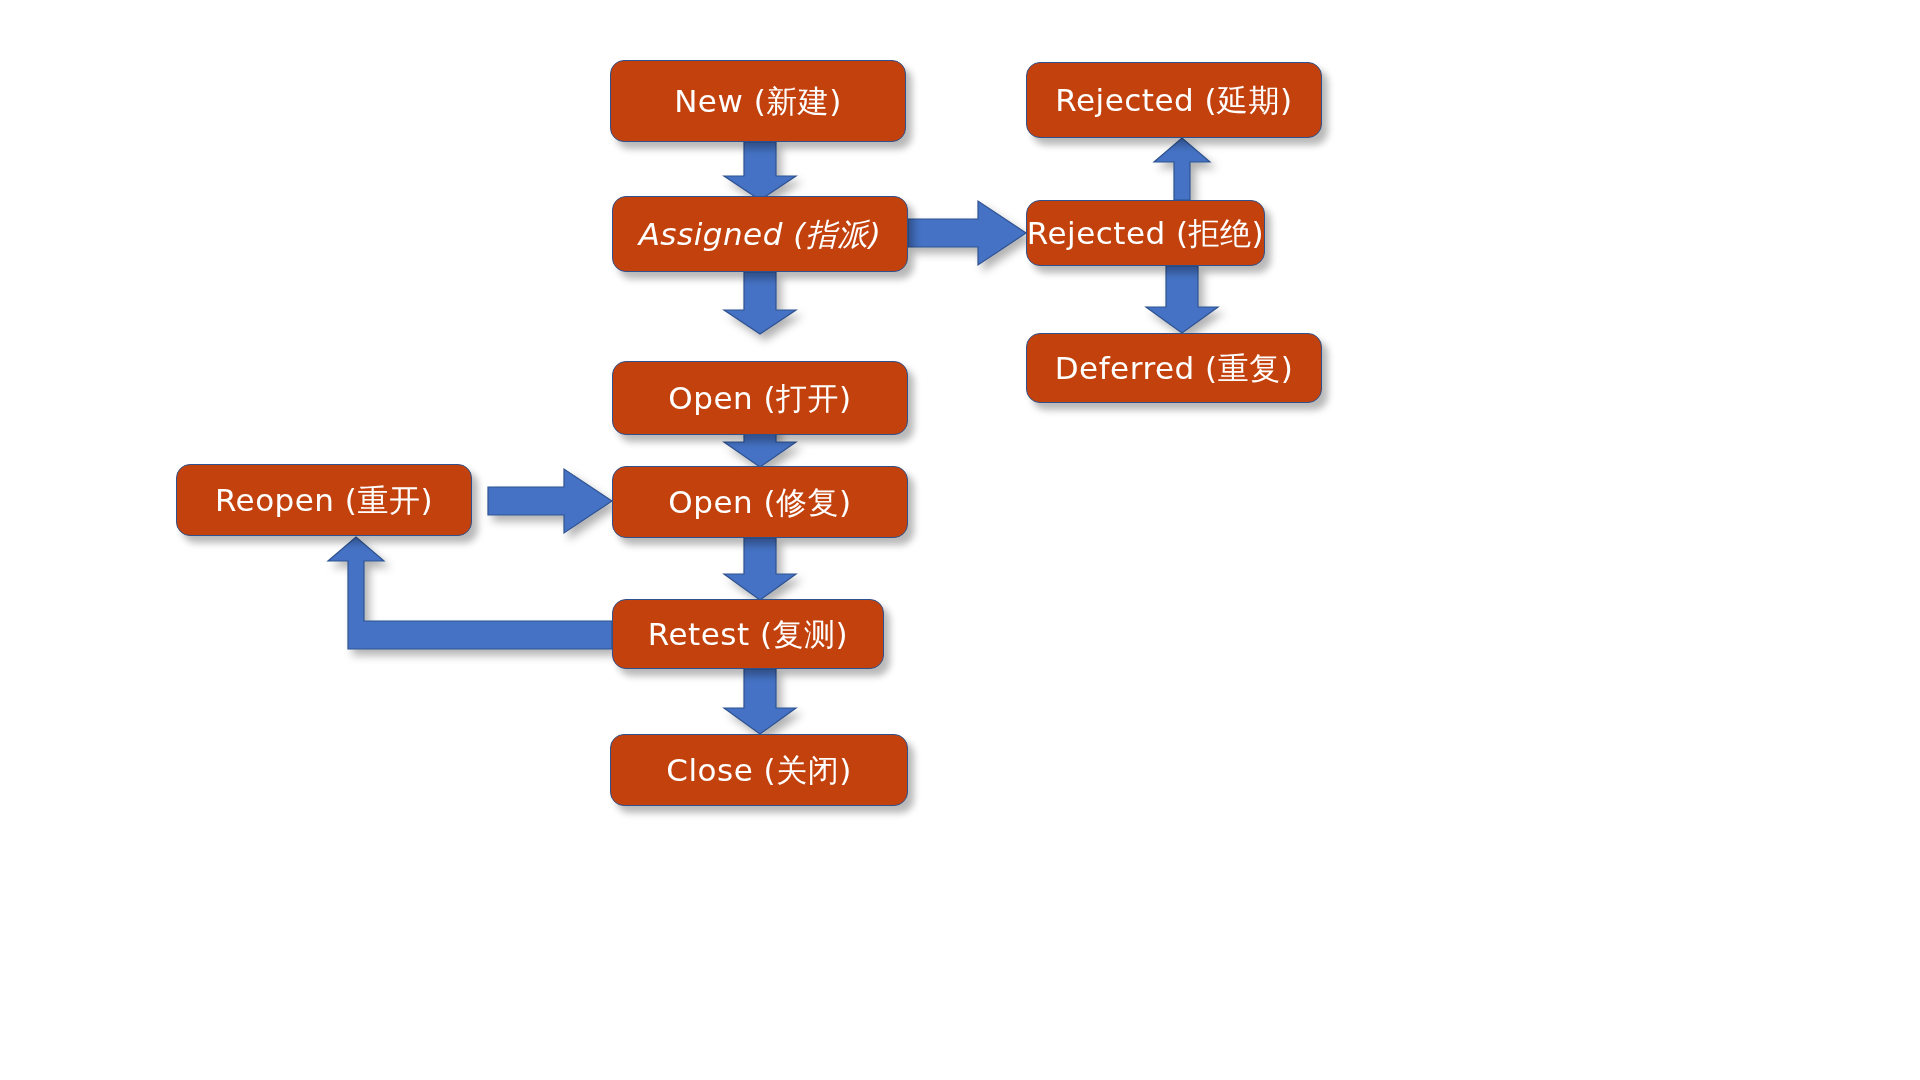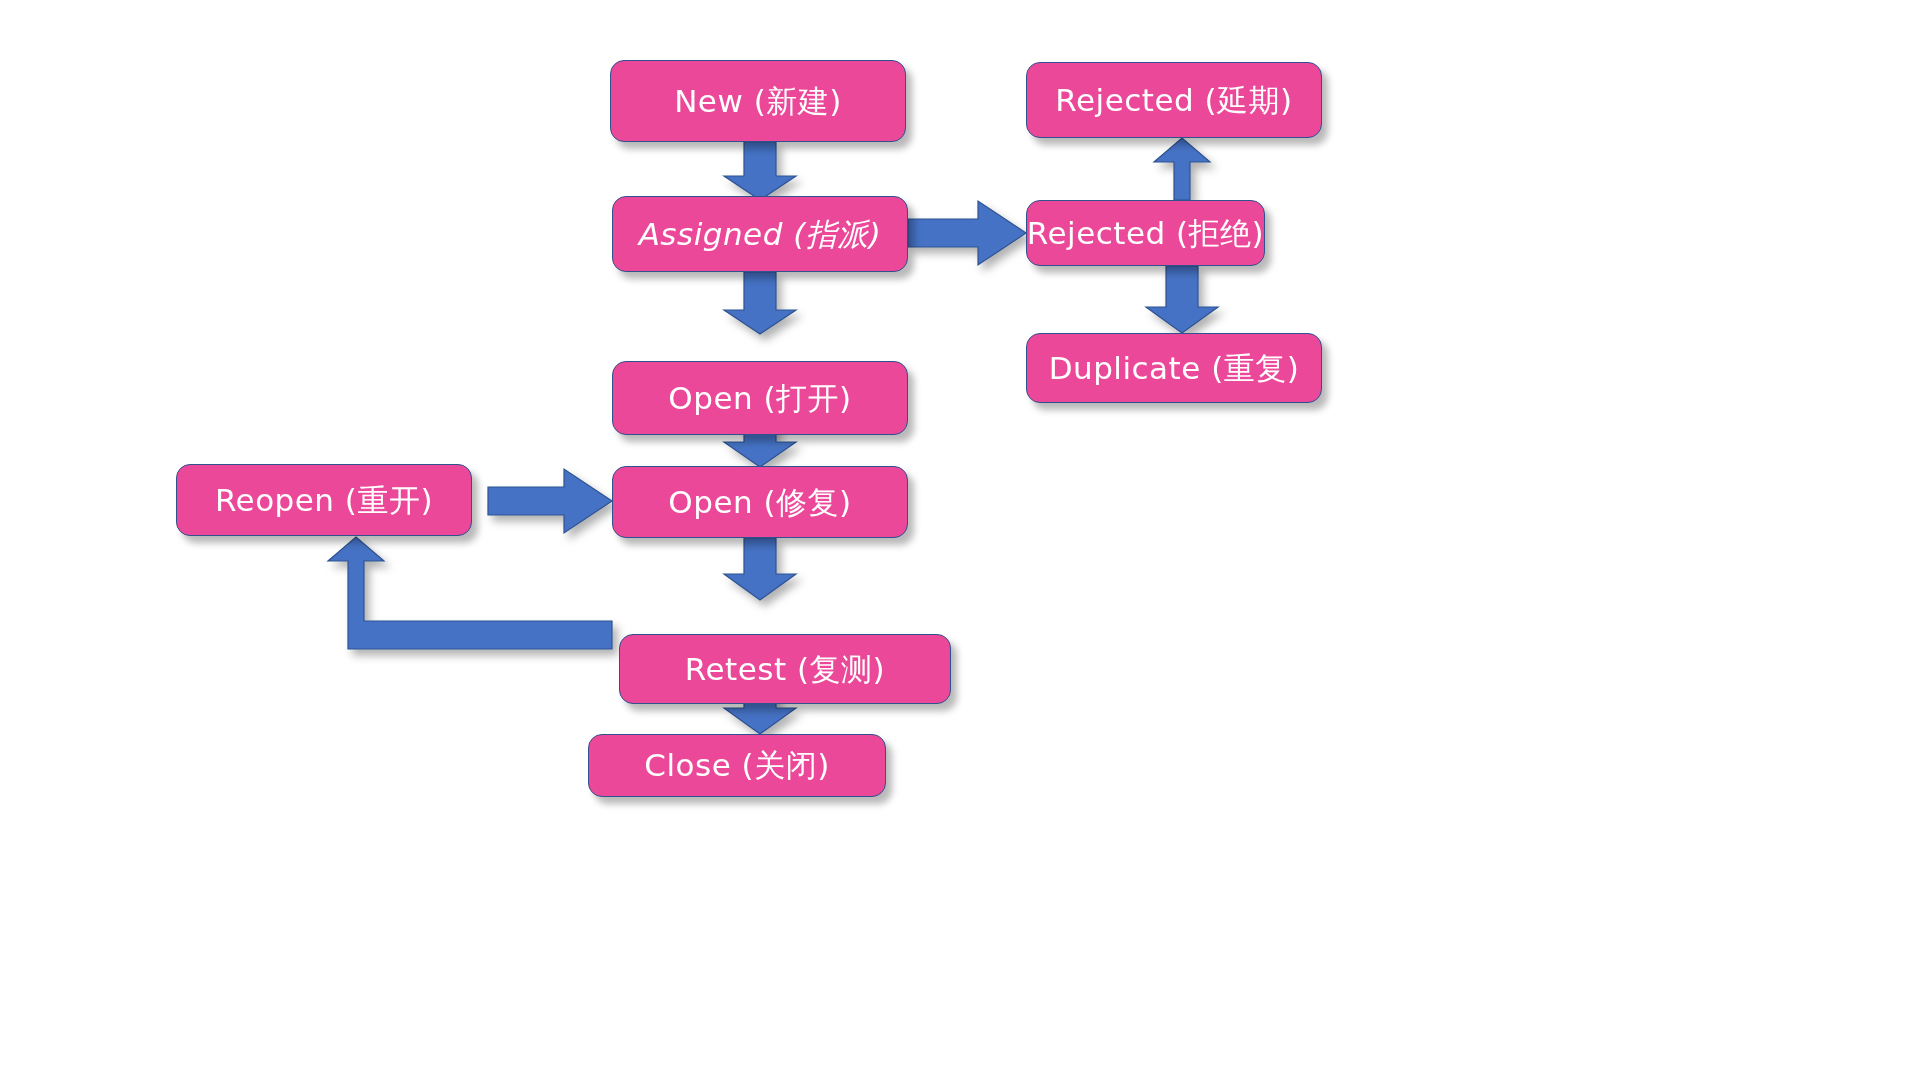--- a/index.html
+++ b/index.html
@@ -11,21 +11,21 @@
     position: relative;
     width: 1920px;
     height: 1080px;
     background: #ffffff;
     overflow: hidden;
     font-family: "DejaVu Sans", sans-serif;
   }
   .node {
     position: absolute;
     box-sizing: border-box;
-    background: #ec4899;
+    background: #c2410c;
     border: 1px solid #2F528F;
     border-radius: 14px;
     color: #ffffff;
     display: flex;
     align-items: center;
     justify-content: center;
     text-align: center;
     font-size: 31px;
     letter-spacing: 0.5px;
     box-shadow: 6px 7px 7px rgba(0,0,0,0.28);
@@ -91,37 +91,37 @@
   </div>
 
   <div class="node" style="left:612px; top:333px; width:296px; height:74px;margin-top:28px;">
     <span>Open (打开)</span>
   </div>
 
   <div class="node" style="left:612px; top:466px; width:296px; height:72px;">
     <span>Open (修复)</span>
   </div>
 
-  <div class="node" style="left:612px; top:634px; width:332px; height:70px;margin-left:7px;">
+  <div class="node" style="left:612px; top:599px; width:272px; height:70px;">
     <span>Retest (复测)</span>
   </div>
 
-  <div class="node" style="left:588px; top:734px; width:298px; height:63px;">
+  <div class="node" style="left:610px; top:734px; width:298px; height:72px;">
     <span>Close (关闭)</span>
   </div>
 
   <div class="node" style="left:176px; top:464px; width:296px; height:72px;">
     <span>Reopen (重开)</span>
   </div>
 
   <div class="node" style="left:1026px; top:62px; width:296px; height:76px;">
     <span>Rejected (延期)</span>
   </div>
 
   <div class="node" style="left:1026px; top:200px; width:239px; height:66px;">
     <span>Rejected (拒绝)</span>
   </div>
 
   <div class="node" style="left:1026px; top:333px; width:296px; height:70px;">
-    <span>Duplicate (重复)</span>
+    <span>Deferred (重复)</span>
   </div>
 
 </div>
 
 </body></html>

